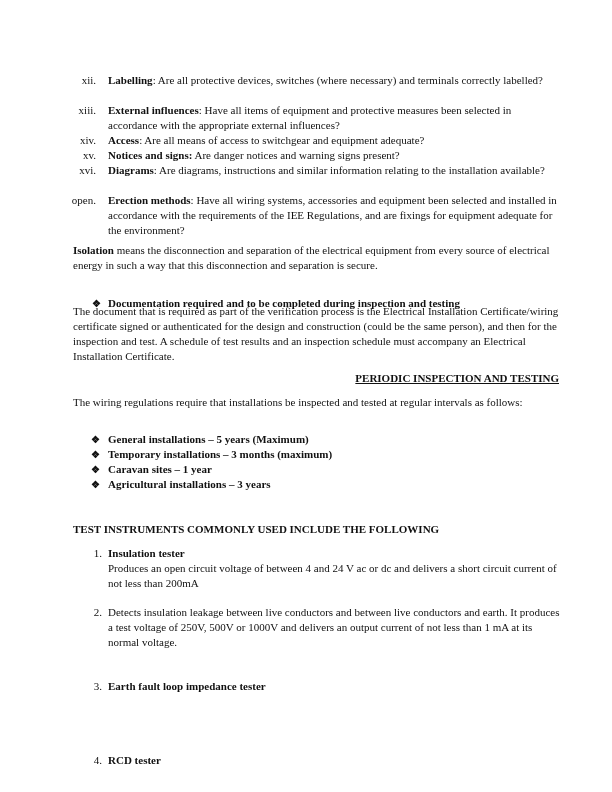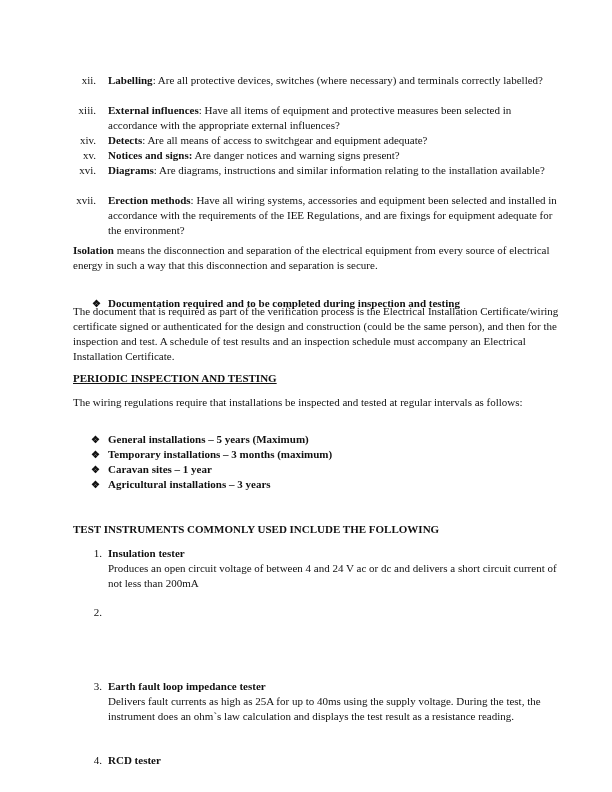--- a/index.html
+++ b/index.html
@@ -14,21 +14,21 @@
 
     
     .roman-item { position: absolute; left: 0; width: 612px; }
     .roman-num { position: absolute; left: 50px; width: 46px; text-align: right; }
     .roman-text { position: absolute; left: 108px; width: 450px; }
 
     .para { position: absolute; left: 73px; width: 486px; }
     .diamond { font-size: 10px; display: inline-block; width: 16px; }
 
     .subhead { position: absolute; left: 92px; width: 470px; font-weight: bold; }
-    .section-underline { text-decoration: underline; font-weight: bold; }
+    .section-underline { text-decoration: underline; font-weight: bold; text-align: right; }
 
     .bullet-item { position: absolute; left: 91px; width: 470px; font-weight: bold; }
     .bullet-item .diamond { width: 17px; }
 
     .num-item { position: absolute; left: 0; width: 612px; }
     .num-num { position: absolute; left: 88px; width: 14px; text-align: right; }
     .num-body { position: absolute; left: 108px; width: 452px; }
   </style>
 </head>
 <body>
@@ -38,32 +38,32 @@
   <div class="roman-item" style="top:37px;">
     <span class="roman-num">xii.</span>
     <span class="roman-text"><b>Labelling</b><span>:</span><span> Are all protective devices, switches (where necessary) and terminals correctly labelled?</span></span>
   </div>
   <div class="roman-item" style="top:67px;">
     <span class="roman-num">xiii.</span>
     <span class="roman-text"><b>External influences</b><span>:</span><span> Have all items of equipment and protective measures been selected in accordance with the appropriate external influences?</span></span>
   </div>
   <div class="roman-item" style="top:97px;">
     <span class="roman-num">xiv.</span>
-    <span class="roman-text"><b>Detects</b><span>:</span><span> Are all means of access to switchgear and equipment adequate?</span></span>
+    <span class="roman-text"><b>Access</b><span>:</span><span> Are all means of access to switchgear and equipment adequate?</span></span>
   </div>
   <div class="roman-item" style="top:112px;">
     <span class="roman-num">xv.</span>
     <span class="roman-text"><b>Notices and signs:</b><span></span><span> Are danger notices and warning signs present?</span></span>
   </div>
   <div class="roman-item" style="top:127px;">
     <span class="roman-num">xvi.</span>
     <span class="roman-text"><b>Diagrams</b><span>:</span><span> Are diagrams, instructions and similar information relating to the installation available?</span></span>
   </div>
   <div class="roman-item" style="top:157px;">
-    <span class="roman-num">xvii.</span>
+    <span class="roman-num">open.</span>
     <span class="roman-text"><b>Erection methods</b><span>:</span><span> Have all wiring systems, accessories and equipment been selected and installed in accordance with the requirements of the IEE Regulations, and are fixings for equipment adequate for the environment?</span></span>
   </div>
 
   <div class="para" style="top:207px;"><b>Isolation</b><span> means the disconnection and separation of the electrical equipment from every source of electrical energy in such a way that this disconnection and separation is secure.</span></div>
 
   <div class="subhead" style="top:260px;">
     <span class="diamond">❖</span><span>Documentation required and to be completed during inspection and testing</span>
   </div>
 
   <div class="para" style="top:268px;">The document that is required as part of the verification process is the Electrical Installation Certificate/wiring certificate signed or authenticated for the design and construction (could be the same person), and then for the inspection and test. A schedule of test results and an inspection schedule must accompany an Electrical Installation Certificate.</div>
@@ -90,28 +90,28 @@
     <span class="num-num">1.</span>
     <div class="num-body">
       <div class="b">Insulation tester</div>
       <div>Produces an open circuit voltage of between 4 and 24 V ac or dc and delivers a short circuit current of not less than 200mA</div>
     </div>
   </div>
 
   <div class="num-item" style="top:569px;">
     <span class="num-num">2.</span>
     <div class="num-body">
+      <div>Detects insulation leakage between live conductors and between live conductors and earth. It produces a test voltage of 250V, 500V or 1000V and delivers an output current of not less than 1 mA at its normal voltage.</div>
     </div>
   </div>
 
   <div class="num-item" style="top:643px;">
     <span class="num-num">3.</span>
     <div class="num-body">
       <div class="b">Earth fault loop impedance tester</div>
-      <div>Delivers fault currents as high as 25A for up to 40ms using the supply voltage. During the test, the instrument does an ohm`s law calculation and displays the test result as a resistance reading.</div>
     </div>
   </div>
 
   <div class="num-item" style="top:717px;">
     <span class="num-num">4.</span>
     <div class="num-body">
       <div class="b">RCD tester</div>
     </div>
   </div>
 

